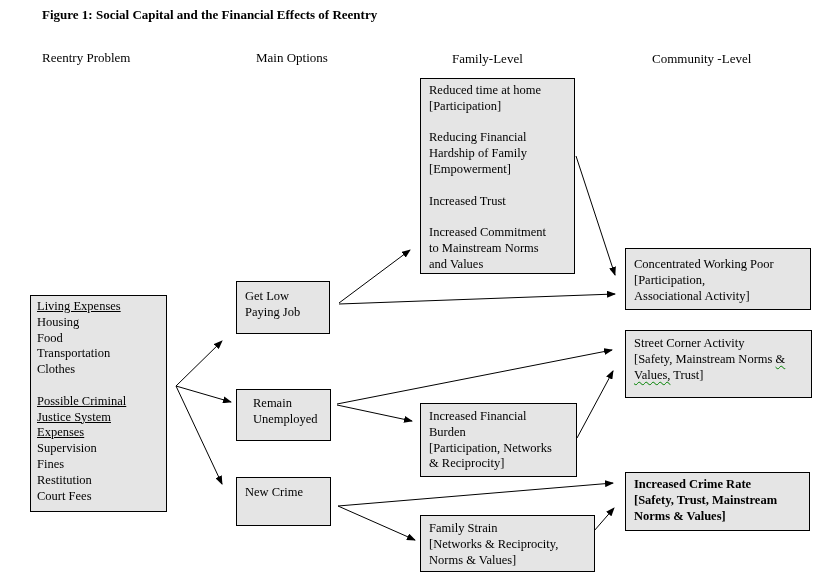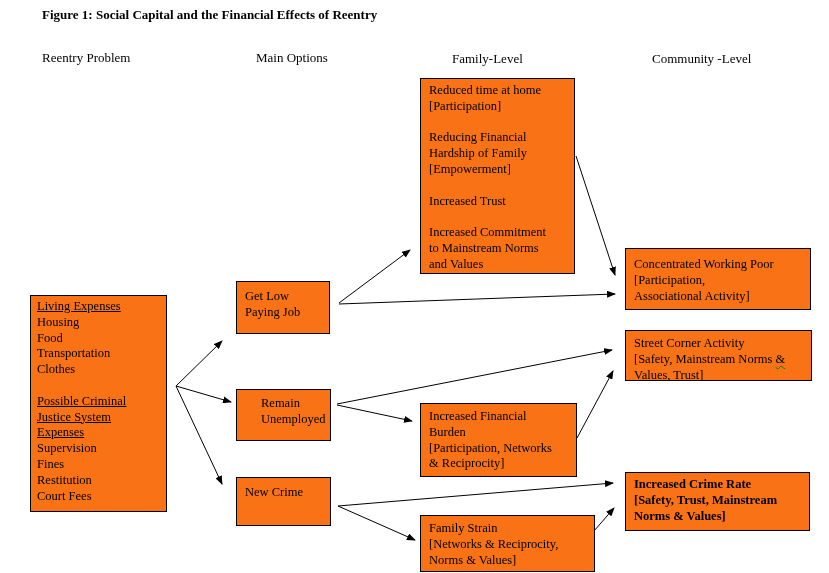--- a/index.html
+++ b/index.html
@@ -7,41 +7,41 @@
     position:relative;width:829px;height:573px;background:#ffffff;overflow:hidden;
     font-family:"Liberation Serif","DejaVu Serif",serif;color:#000;
   }
   .title{position:absolute;left:42px;top:7px;font-size:13px;font-weight:bold;white-space:nowrap;}
   .hdr{position:absolute;font-size:13px;font-weight:normal;white-space:nowrap;}
   .hdr-reentry{left:42px;top:50px;}
   .hdr-options{left:256px;top:50px;}
   .hdr-family{left:452px;top:51px;}
   .hdr-community{left:652px;top:51px;}
   .box{
-    position:absolute;border:1px solid #000;background:#f97316;
+    position:absolute;border:1px solid #000;background:#e5e5e5;
     font-size:12.5px;line-height:15.8px;box-sizing:border-box;overflow:hidden;
   }
   .ln{min-height:15.8px;white-space:nowrap;}
   .u{text-decoration:underline;}
   .wavy{
     text-decoration:underline;
     text-decoration-style:wavy;
     text-decoration-color:#008000;
     text-decoration-thickness:1px;
     text-underline-offset:2px;
   }
   .box-reentry{left:30px;top:295px;width:137px;height:217px;padding:3px 6px;line-height:15.7px;}
   .box-getjob{left:236px;top:281px;width:94px;height:53px;padding:7px 8px;}
-  .box-unemployed{left:236px;top:389px;width:95px;height:52px;padding:6px 24px;}
+  .box-unemployed{left:236px;top:389px;width:95px;height:52px;padding:6px 16px;}
   .box-newcrime{left:236px;top:477px;width:95px;height:49px;padding:7px 8px;}
   .box-familytop{left:420px;top:78px;width:155px;height:196px;padding:4px 8px;}
   .box-burden{left:420px;top:403px;width:157px;height:74px;padding:5px 8px;}
   .box-strain{left:420px;top:515px;width:175px;height:57px;padding:5px 8px;}
   .box-poor{left:625px;top:248px;width:186px;height:62px;padding:8px 8px;}
-  .box-street{left:625px;top:330px;width:187px;height:51px;padding:5px 8px;}
+  .box-street{left:625px;top:330px;width:187px;height:68px;padding:5px 8px;}
   .box-crimerate{left:625px;top:472px;width:185px;height:59px;padding:4px 8px;font-weight:bold;}
   .arrows{position:absolute;left:0;top:0;pointer-events:none;}
   .arrows line{stroke:#000;stroke-width:1;}
 </style>
 </head>
 <body>
 
 <div class="canvas">
 
   <div class="title">Figure 1: Social Capital and the Financial Effects of Reentry</div>

